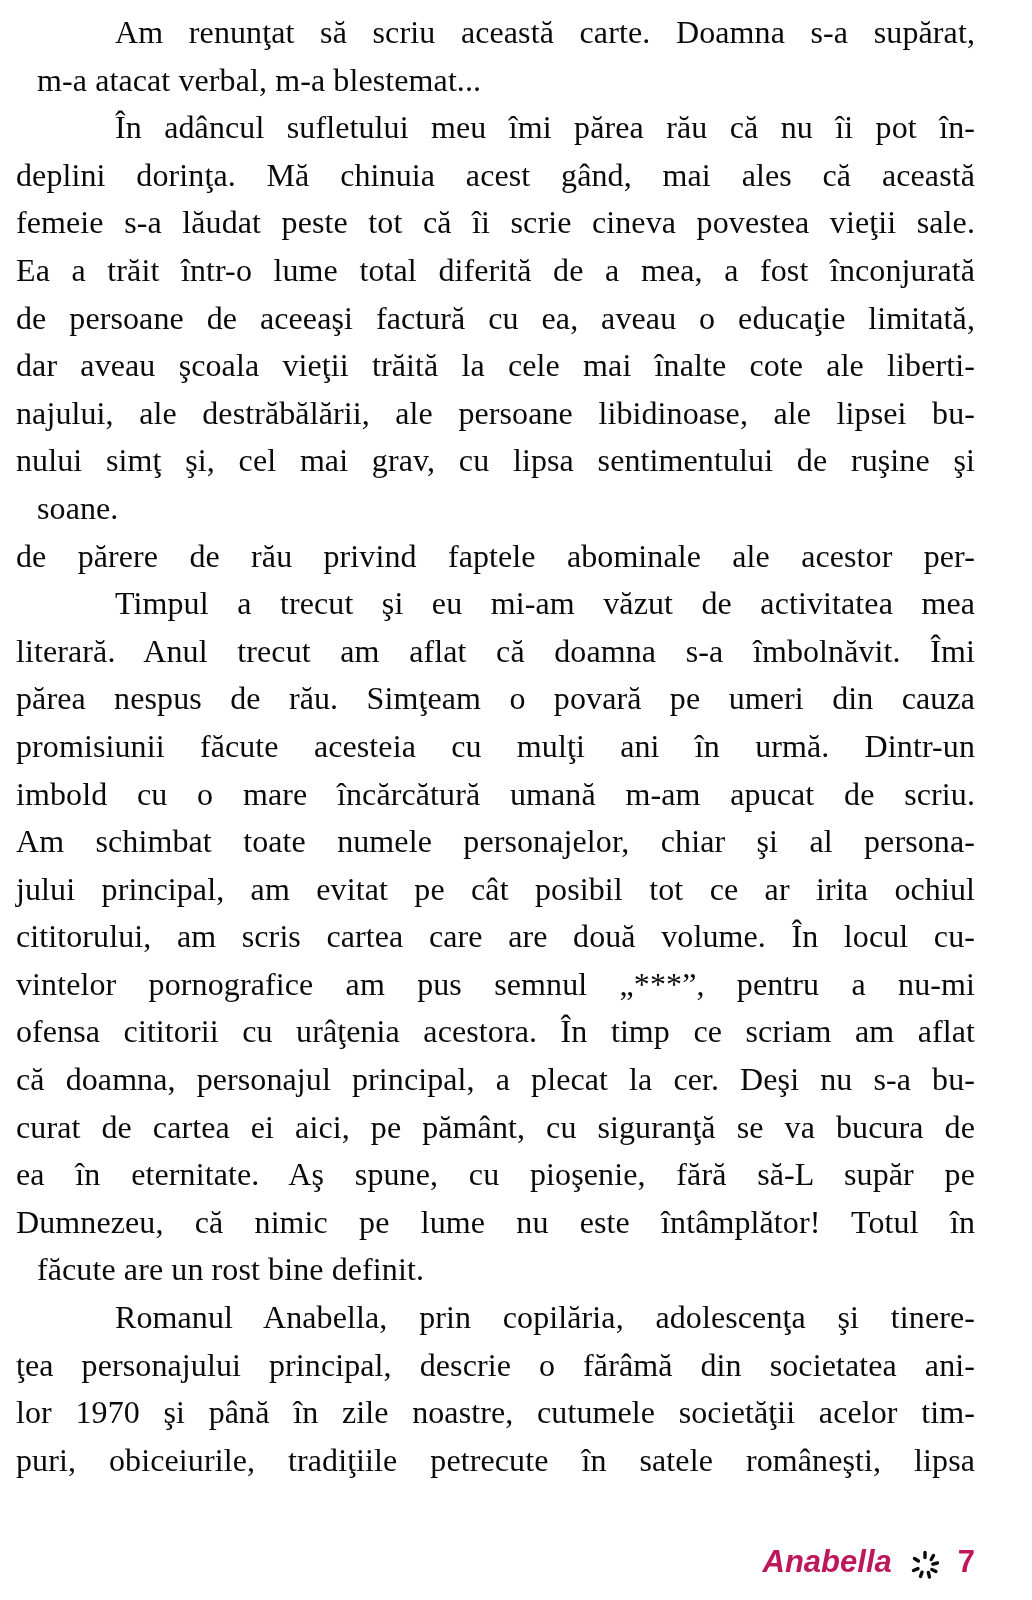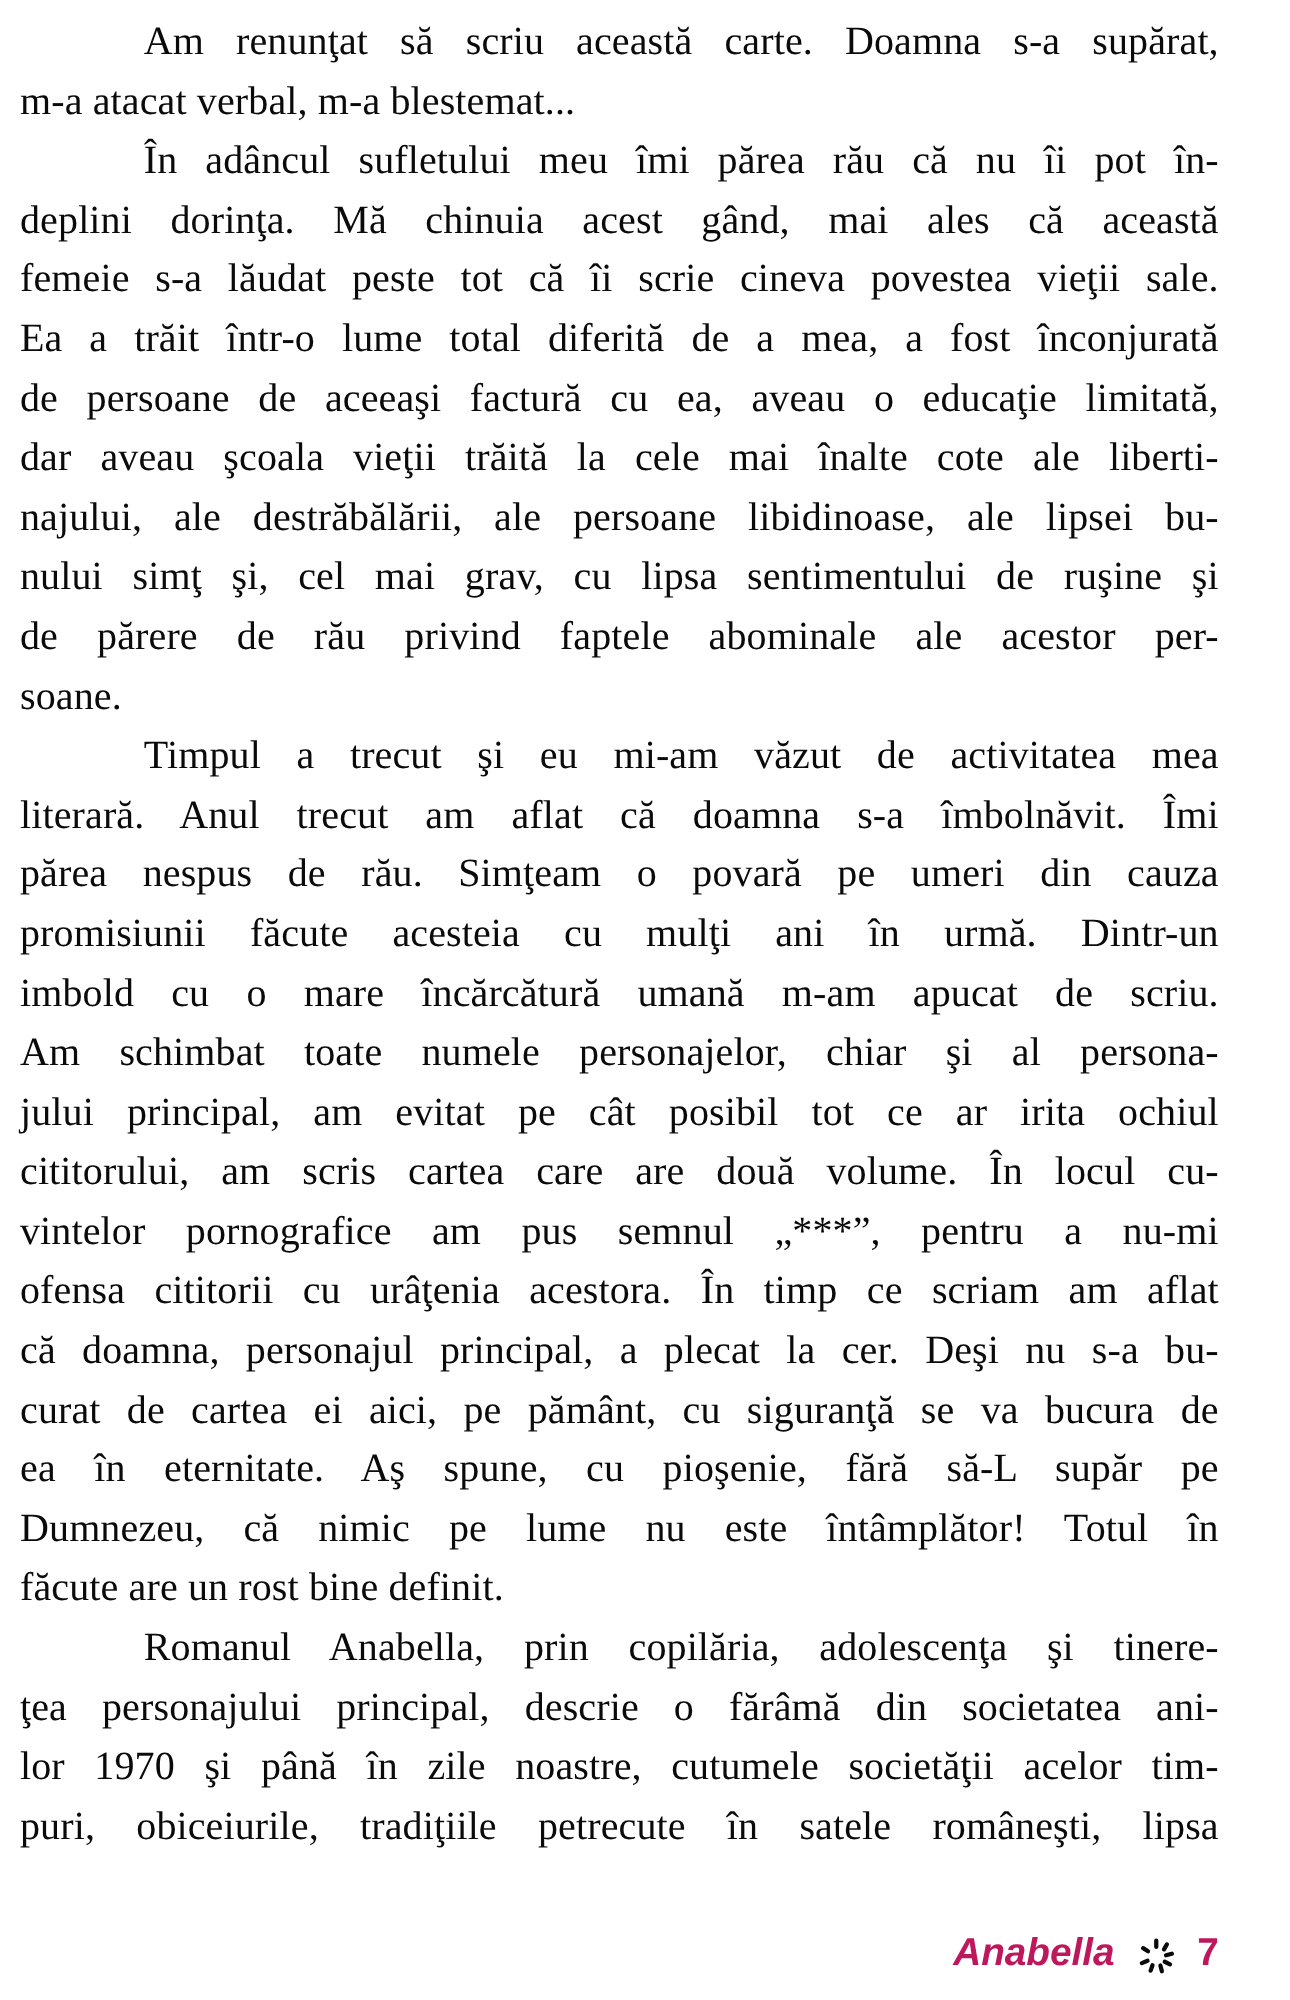--- a/index.html
+++ b/index.html
@@ -27,20 +27,21 @@
   }
   .paragraph { margin: 0; }
   .line {
     text-align: justify;
     text-align-last: justify;
     white-space: normal;
   }
   .line.flush {
     text-align: left;
     text-align-last: left;
+    margin-left: 21px;
   }
   .line.indent {
     text-indent: 99px;
   }
   .italic { }
   .footer {
     position: absolute;
     top: 1541px;
     right: 57px;
     display: flex;
@@ -75,22 +76,22 @@
       </div>
       <div class="paragraph">
         <div class="line indent"><span>În adâncul sufletului meu îmi părea rău că nu îi pot în-</span></div>
         <div class="line"><span>deplini dorinţa. Mă chinuia acest gând, mai ales că această</span></div>
         <div class="line"><span>femeie s-a lăudat peste tot că îi scrie cineva povestea vieţii sale.</span></div>
         <div class="line"><span>Ea a trăit într-o lume total diferită de a mea, a fost înconjurată</span></div>
         <div class="line"><span>de persoane de aceeaşi factură cu ea, aveau o educaţie limitată,</span></div>
         <div class="line"><span>dar aveau şcoala vieţii trăită la cele mai înalte cote ale liberti-</span></div>
         <div class="line"><span>najului, ale destrăbălării, ale persoane libidinoase, ale lipsei bu-</span></div>
         <div class="line"><span>nului simţ şi, cel mai grav, cu lipsa sentimentului de ruşine şi</span></div>
+        <div class="line flush"><span>soane.</span></div>
         <div class="line"><span>de părere de rău privind faptele abominale ale acestor per-</span></div>
-        <div class="line flush"><span>soane.</span></div>
       </div>
       <div class="paragraph">
         <div class="line indent"><span>Timpul a trecut şi eu mi-am văzut de activitatea mea</span></div>
         <div class="line"><span>literară. Anul trecut am aflat că doamna s-a îmbolnăvit. Îmi</span></div>
         <div class="line"><span>părea nespus de rău. Simţeam o povară pe umeri din cauza</span></div>
         <div class="line"><span>promisiunii făcute acesteia cu mulţi ani în urmă. Dintr-un</span></div>
         <div class="line"><span>imbold cu o mare încărcătură umană m-am apucat de scriu.</span></div>
         <div class="line"><span>Am schimbat toate numele personajelor, chiar şi al persona-</span></div>
         <div class="line"><span>jului principal, am evitat pe cât posibil tot ce ar irita ochiul</span></div>
         <div class="line"><span>cititorului, am scris cartea care are două volume. În locul cu-</span></div>

